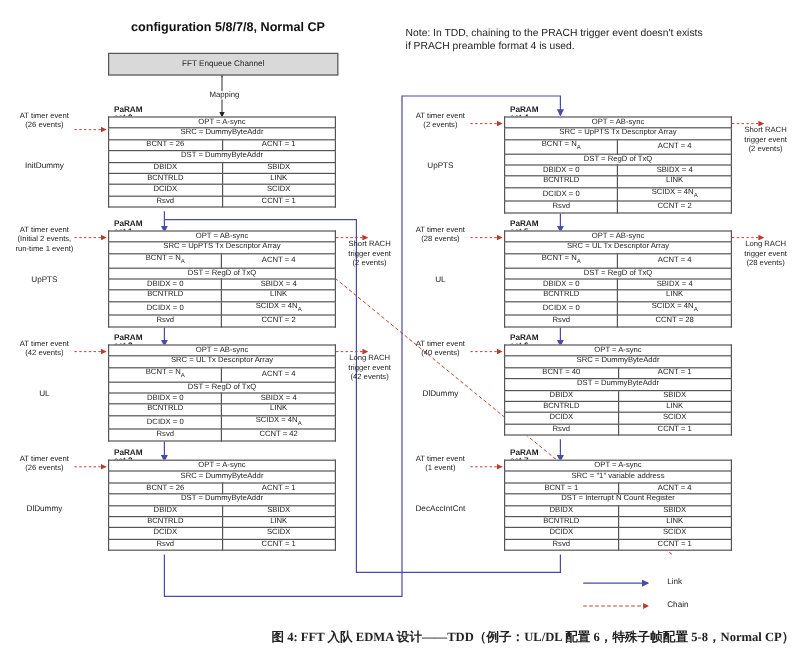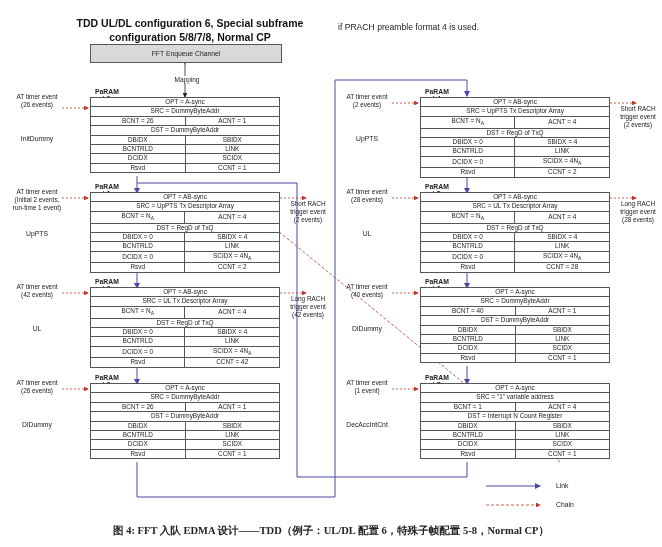--- a/index.html
+++ b/index.html
@@ -11,21 +11,21 @@
   .note { left: 338px; top: 22px; width: 320px; font-size: 8.6px; line-height: 11px; color: #222; }
   .fft { left: 90px; top: 44px; width: 190px; height: 17px; background: #d9d9d9;
          border: 1px solid #555; text-align: center; font-size: 6.8px; line-height: 17px; }
   .mapping { left: 165px; top: 76px; width: 44px; text-align: center; font-size: 6.5px; background: #fff; }
   .setlabel { font-weight: bold; font-size: 6.8px; }
   .ptable { border-collapse: collapse; background: #fff; }
   .ptable td { border: 1px solid #555; font-size: 6.4px; line-height: 8.4px; padding: 0;
                text-align: center; height: 8.4px; white-space: nowrap; overflow: hidden; }
   .evt { font-size: 6.4px; line-height: 8px; text-align: center; }
   .role { font-size: 6.8px; text-align: center; }
-  .caption { left: 0; top: 524px; width: 662px; text-align: center;
+  .caption { left: 0; top: 524px; width: 662px; text-align: right;
              font-family: "Liberation Serif", serif; font-weight: bold; font-size: 10.5px; }
   .legend-text { font-size: 6.8px; }
   svg.lines { position: absolute; left: 0; top: 0; }
 </style>
 </head>
 <body>
 
 <svg class="lines" width="662" height="547">
   <defs>
     <marker id="ab" markerWidth="6" markerHeight="6" refX="5" refY="3" orient="auto">
@@ -72,25 +72,25 @@
   <line x1="280" y1="198" x2="306" y2="198" stroke="#c0392b" stroke-width="0.8" stroke-dasharray="2,2" marker-end="url(#ar)"></line>
   <line x1="280" y1="293" x2="306" y2="293" stroke="#c0392b" stroke-width="0.8" stroke-dasharray="2,2" marker-end="url(#ar)"></line>
   <line x1="610" y1="103" x2="636" y2="103" stroke="#c0392b" stroke-width="0.8" stroke-dasharray="2,2" marker-end="url(#ar)"></line>
   <line x1="610" y1="198" x2="636" y2="198" stroke="#c0392b" stroke-width="0.8" stroke-dasharray="2,2" marker-end="url(#ar)"></line>
 
   <line x1="486" y1="486" x2="540" y2="486" stroke="#4a4aa8" stroke-width="1" marker-end="url(#ab)"></line>
   <line x1="486" y1="505" x2="540" y2="505" stroke="#c0392b" stroke-width="0.8" stroke-dasharray="3,2" marker-end="url(#ar)"></line>
 </svg>
 
 <div class="abs title">
-  <div>TDD UL/DL configuration 6, Special subframe</div>
   <div>configuration 5/8/7/8, Normal CP</div>
 </div>
 
 <div class="abs note">
+  <div>Note: In TDD, chaining to the PRACH trigger event doesn't exists</div>
   <div>if PRACH preamble format 4 is used.</div>
 </div>
 
 <div class="abs fft">FFT Enqueue Channel</div>
 <div class="abs mapping">Mapping</div>
 
 <div id="sets-root">
     <div class="abs setblock" style="left: 0px; top: 0px;">
     <div class="abs setlabel" style="left: 95px; top: 88px;">PaRAM set 0</div>
     <div class="abs evt" style="left: 2px; top: 93px; width: 70px;">

